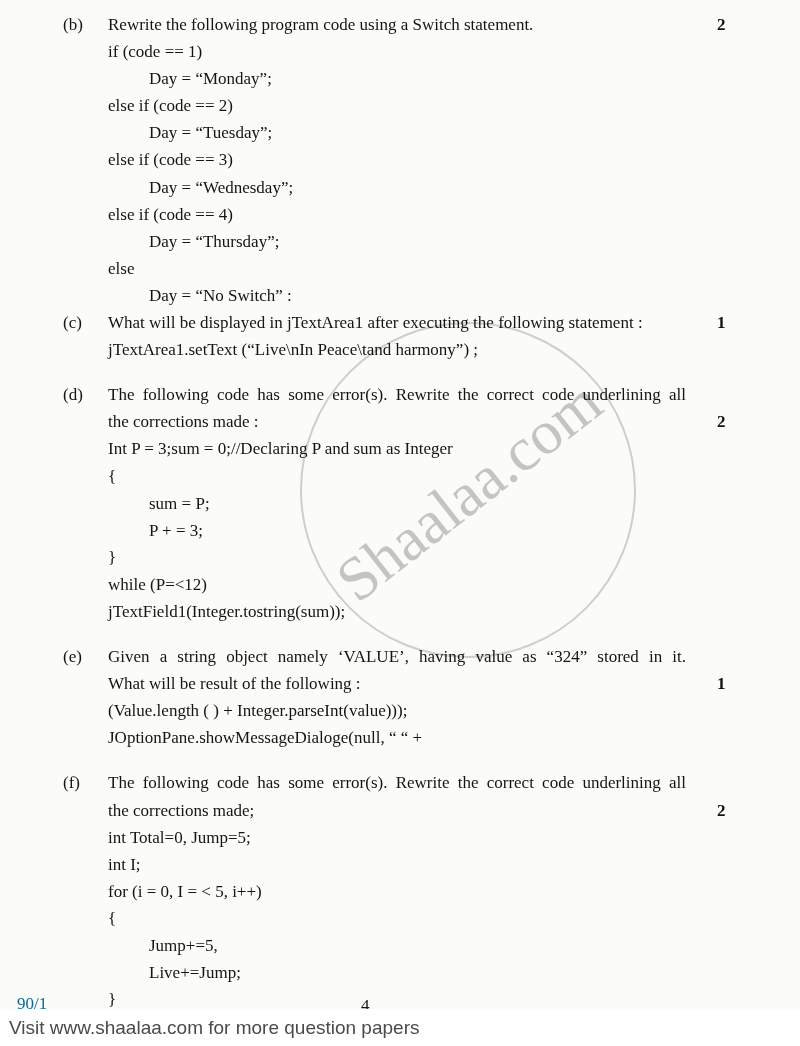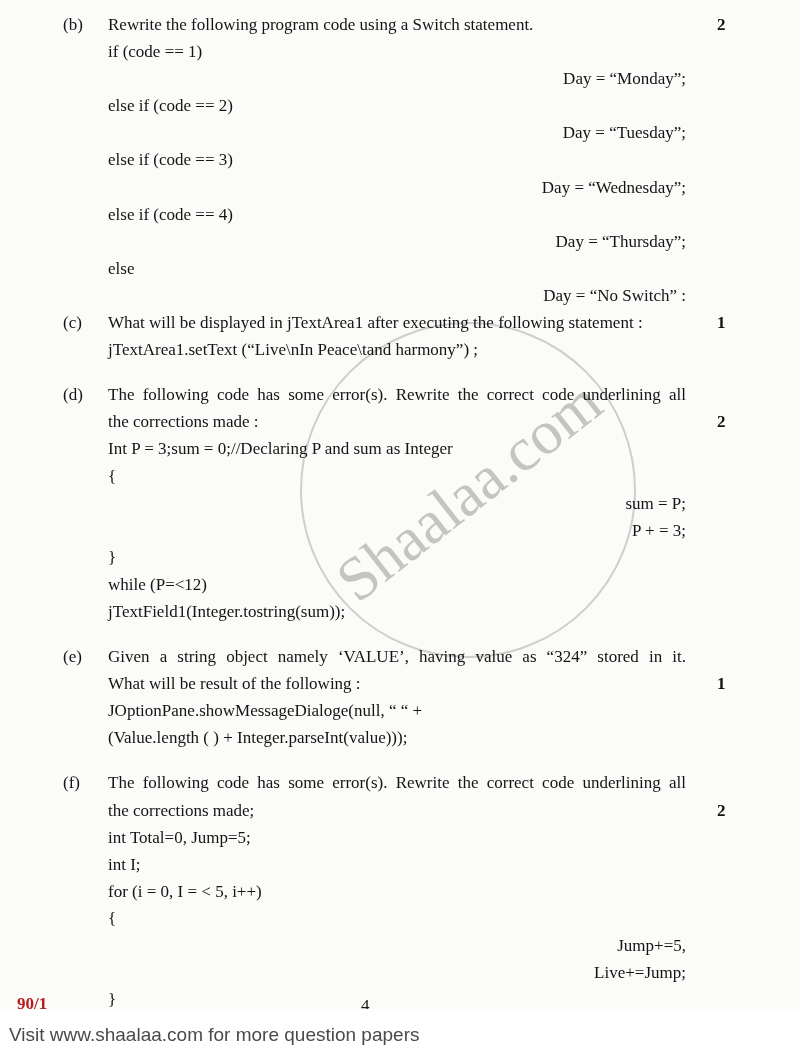--- a/index.html
+++ b/index.html
@@ -43,54 +43,54 @@
     line-height: 27.1px;
     color: #141414;
     white-space: nowrap;
   }
   .line.justify {
     white-space: normal;
     text-align: justify;
     text-align-last: justify;
     margin-top: 18px;
   }
-  .line.indent-1 { padding-left: 41px; text-align: right; }
+  .line.indent-1 { padding-left: 41px; }
   .marks {
     position: absolute;
     left: calc(100% + 31px);
     top: 0;
     font-weight: 700;
     white-space: nowrap;
     color: #111;
   }
   .footer-code {
     position: absolute;
     left: 17px;
     top: 994px;
-    font-weight: 700;
+    font-weight: 400;
     font-size: 17px;
-    color: #b91c1c;
+    color: #0369a1;
   }
   .footer-page {
     position: absolute;
     left: 361px;
     top: 996px;
     font-size: 17px;
     color: #141414;
   }
   .bottom-bar {
     position: absolute;
     left: 0; right: 0; bottom: 0;
     height: 37px;
     background: #ffffff;
     font-family: "Liberation Sans", sans-serif;
     font-size: 19px;
     color: #4a4a4a;
     display: flex;
-    align-items: flex-end;
+    align-items: center;
     padding-left: 9px;
   }
 </style>
 </head>
 <body>
 
 <div class="page">
 
   <svg class="watermark" viewBox="0 0 800 1046" xmlns="http://www.w3.org/2000/svg">
     <circle cx="468" cy="490" r="167" fill="none" stroke="#a9a9a9" stroke-width="2" opacity="0.55"></circle>
@@ -126,22 +126,22 @@
         <div class="line indent-1"><span>sum = P;</span></div>
         <div class="line indent-1"><span>P + = 3;</span></div>
         <div class="line indent-0"><span>}</span></div>
         <div class="line indent-0"><span>while (P=&lt;12)</span></div>
         <div class="line indent-0"><span>jTextField1(Integer.tostring(sum));</span></div>
       </div>
       <div class="question">
         <span class="q-label">(e)</span>
         <div class="line indent-0 justify"><span>Given a string object namely ‘VALUE’, having value as “324” stored in it.</span></div>
         <div class="line indent-0"><span>What will be result of the following :</span><span class="marks">1</span></div>
+        <div class="line indent-0"><span>(Value.length ( ) + Integer.parseInt(value)));</span></div>
         <div class="line indent-0"><span>JOptionPane.showMessageDialoge(null, “ “ +</span></div>
-        <div class="line indent-0"><span>(Value.length ( ) + Integer.parseInt(value)));</span></div>
       </div>
       <div class="question">
         <span class="q-label">(f)</span>
         <div class="line indent-0 justify"><span>The following code has some error(s). Rewrite the correct code underlining all</span></div>
         <div class="line indent-0"><span>the corrections made;</span><span class="marks">2</span></div>
         <div class="line indent-0"><span>int Total=0, Jump=5;</span></div>
         <div class="line indent-0"><span>int I;</span></div>
         <div class="line indent-0"><span>for (i = 0, I = &lt; 5, i++)</span></div>
         <div class="line indent-0"><span>{</span></div>
         <div class="line indent-1"><span>Jump+=5,</span></div>

